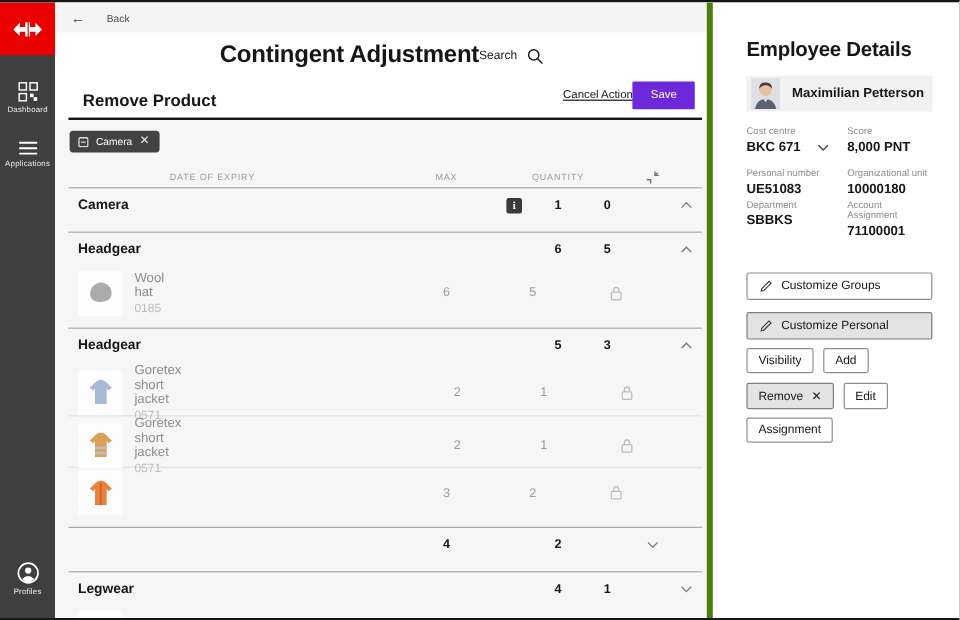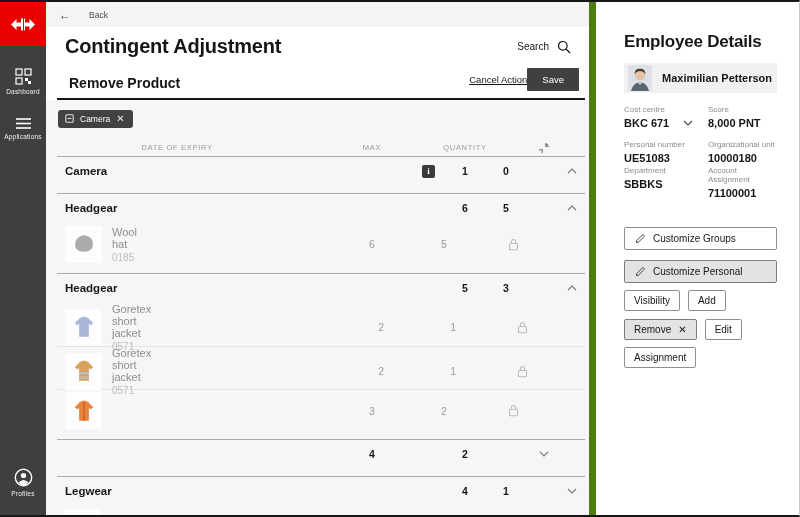--- a/index.html
+++ b/index.html
@@ -13,30 +13,30 @@
   .nav-item .lbl { font-size:6.5px; color:#f1f1f1; letter-spacing:0.2px; }
   .side-spacer { flex:1; }
   .nav-bottom { margin-bottom:18px; margin-top:0; }
 
   
   .main { flex:1; display:flex; flex-direction:column; background:#fff; min-width:0; }
   .back-bar { height:25px; background:#f4f4f4; display:flex; align-items:center; padding-left:13px; gap:18px; }
   .back-arrow { font-size:12px; color:#4a4a4a; cursor:pointer; }
   .back-lbl { font-size:8.5px; color:#4a4a4a; cursor:pointer; }
 
-  .title-row { display:flex; align-items:center; justify-content:space-between; padding:8px 18px 6px 19px; }
+  .title-row { display:flex; align-items:center; justify-content:center; padding:8px 18px 6px 19px; }
   .page-title { font-size:20px; font-weight:bold; letter-spacing:-0.2px; }
   .search-box { display:flex; align-items:center; gap:8px; cursor:pointer; }
   .search-lbl { font-size:10px; color:#161616; }
 
   .action-bar { display:flex; align-items:flex-end; justify-content:space-between; padding:4px 6px 7px 12px; margin:0 0 0 11px; border-bottom:2.5px solid #161616; width:calc(100% - 15px); }
   .section-title { font-size:14px; font-weight:bold; }
   .action-right { display:flex; align-items:center; gap:0; }
   .cancel-link { font-size:9.5px; text-decoration:underline; color:#161616; cursor:pointer; }
-  .save-btn { background:#404040; color:#fff; font-size:9.5px; border:none; padding:6px 15px; border-radius:1px; cursor:pointer; font-family:inherit; }
+  .save-btn { background:#6d28d9; color:#fff; font-size:9.5px; border:none; padding:6px 15px; border-radius:1px; cursor:pointer; font-family:inherit; }
 
   .table-area { flex:1; background:#f6f6f6; padding:9px 4px 0 11px; overflow:hidden; }
 
   .chip { display:inline-flex; align-items:center; gap:6px; background:#424242; color:#fff; border-radius:3px; padding:4px 8px 4px 7px; margin-left:1px; cursor:pointer; }
   .chip .chip-lbl { font-size:8.5px; }
   .chip .chip-x { font-size:10px; color:#e8e8e8; cursor:pointer; line-height:1; }
 
   .trow { display:grid; grid-template-columns:1fr 150px 36px 46px 30px 26px; align-items:center; }
   .thead { margin-top:12px; height:16px; }
   .thead .col { font-size:7.5px; color:#9b9b9b; letter-spacing:0.7px; }
@@ -57,21 +57,21 @@
   .item { height:43px; cursor:pointer;gap:31px; }
   .item + .item { border-top:1px solid #e4e4e4; }
   .item-prod { display:flex; align-items:center; gap:10px; padding-left:8px; }
   .thumb { width:37px; height:37px; background:#fdfdfd; display:flex; align-items:center; justify-content:center; flex-shrink:0; }
   .iname { font-size:11px; color:#8d8d8d; }
   .icode { font-size:10px; color:#bdbdbd; margin-top:2px; }
   .lock-cell { display:flex; justify-content:center; }
   .sec-pad { height:7px; }
 
   
-  .panel { width:210px; background:#fff; border-left:7px solid #4d7c0f; padding:30px 22px 0 28px; flex-shrink:0; }
+  .panel { width:210px; background:#fff; border-left:5px solid #4d7c0f; padding:30px 22px 0 28px; flex-shrink:0; }
   .panel-title { font-size:17px; font-weight:bold; letter-spacing:-0.2px; margin-bottom:11px; }
   .emp-card { background:#f1f1f1; height:30px; display:flex; align-items:center; gap:10px; padding:2px 4px; margin-bottom:12px; }
   .avatar { width:24px; height:26px; background:#dfe3e8; overflow:hidden; flex-shrink:0; }
   .emp-name { font-size:11px; font-weight:bold; }
   .fgrid { display:grid; grid-template-columns:84px 1fr; row-gap:0; }
   .field { margin-bottom:11px; }
   .field.tight { margin-bottom:2px; }
   .flabel { font-size:8px; color:#8c8c8c; margin-bottom:3px; }
   .fvalue { font-size:11px; font-weight:bold; color:#161616; display:flex; align-items:center; gap:14px; }
   .fvalue .dd { cursor:pointer; display:flex; }

